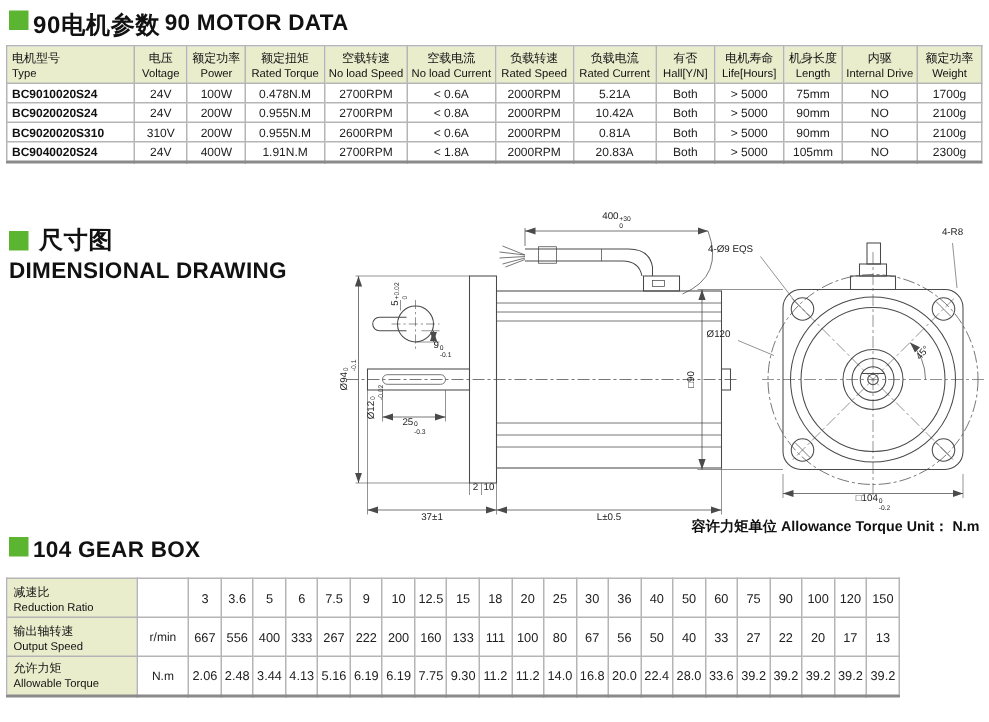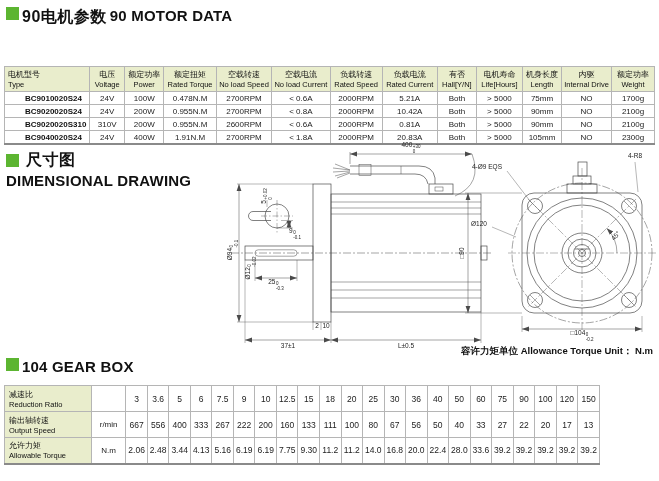--- a/index.html
+++ b/index.html
@@ -8,29 +8,29 @@
     background:#ffffff;color:#111;
     font-family:"Liberation Sans","DejaVu Sans",sans-serif;
   }
   
   .sec-title{position:absolute;display:flex;align-items:flex-start;gap:3px;font-weight:bold;}
   .sq{width:13px;height:13px;background:#5cb531;display:inline-block;flex:0 0 auto;}
   .t-zh{font-size:16px;letter-spacing:0.5px;}
   .t-en{font-size:15px;letter-spacing:0.2px;}
   
   .dtable{border-collapse:collapse;table-layout:fixed;width:100%;}
-  #motor-table-wrap{position:absolute;left:4px;top:30px;width:651px;margin-top:36px;}
+  #motor-table-wrap{position:absolute;left:4px;top:30px;width:651px;}
   .dtable th,.dtable td{border:1px solid #b5b5b5;overflow:hidden;white-space:nowrap;}
   .dtable{border-top:1px solid #979797;border-bottom:2px solid #8a8a8a;}
   #motor-table th{background:#e9edcc;font-weight:normal;padding:2px 1px;text-align:center;}
   #motor-table th .zh{font-size:8px;}
   #motor-table th .en{font-size:7.5px;}
   #motor-table th:first-child{text-align:left;padding-left:3px;}
   #motor-table td{font-size:8px;text-align:center;height:12px;padding:0 1px;color:#222;}
-  #motor-table td.model{font-weight:bold;text-align:left;padding-left:20px;color:#111;}
+  #motor-table td.model{font-weight:bold;text-align:left;padding-left:3px;color:#111;}
   
   #drawing{position:absolute;left:225px;top:140px;width:434px;height:215px;}
   #drawing svg{position:absolute;left:0;top:0;}
   .dlabel{position:absolute;font-size:6.5px;color:#222;white-space:nowrap;
     transform:translate(-50%,-50%);line-height:1;}
   .dlabel.rot{transform:translate(-50%,-50%) rotate(-90deg);}
   .dlabel.r45{transform:translate(-50%,-50%) rotate(-48deg);}
   .tol{display:inline-flex;flex-direction:column;font-size:4.5px;line-height:1.1;
     vertical-align:-1px;margin-left:0.5px;}
   .tol i{font-style:normal;}

